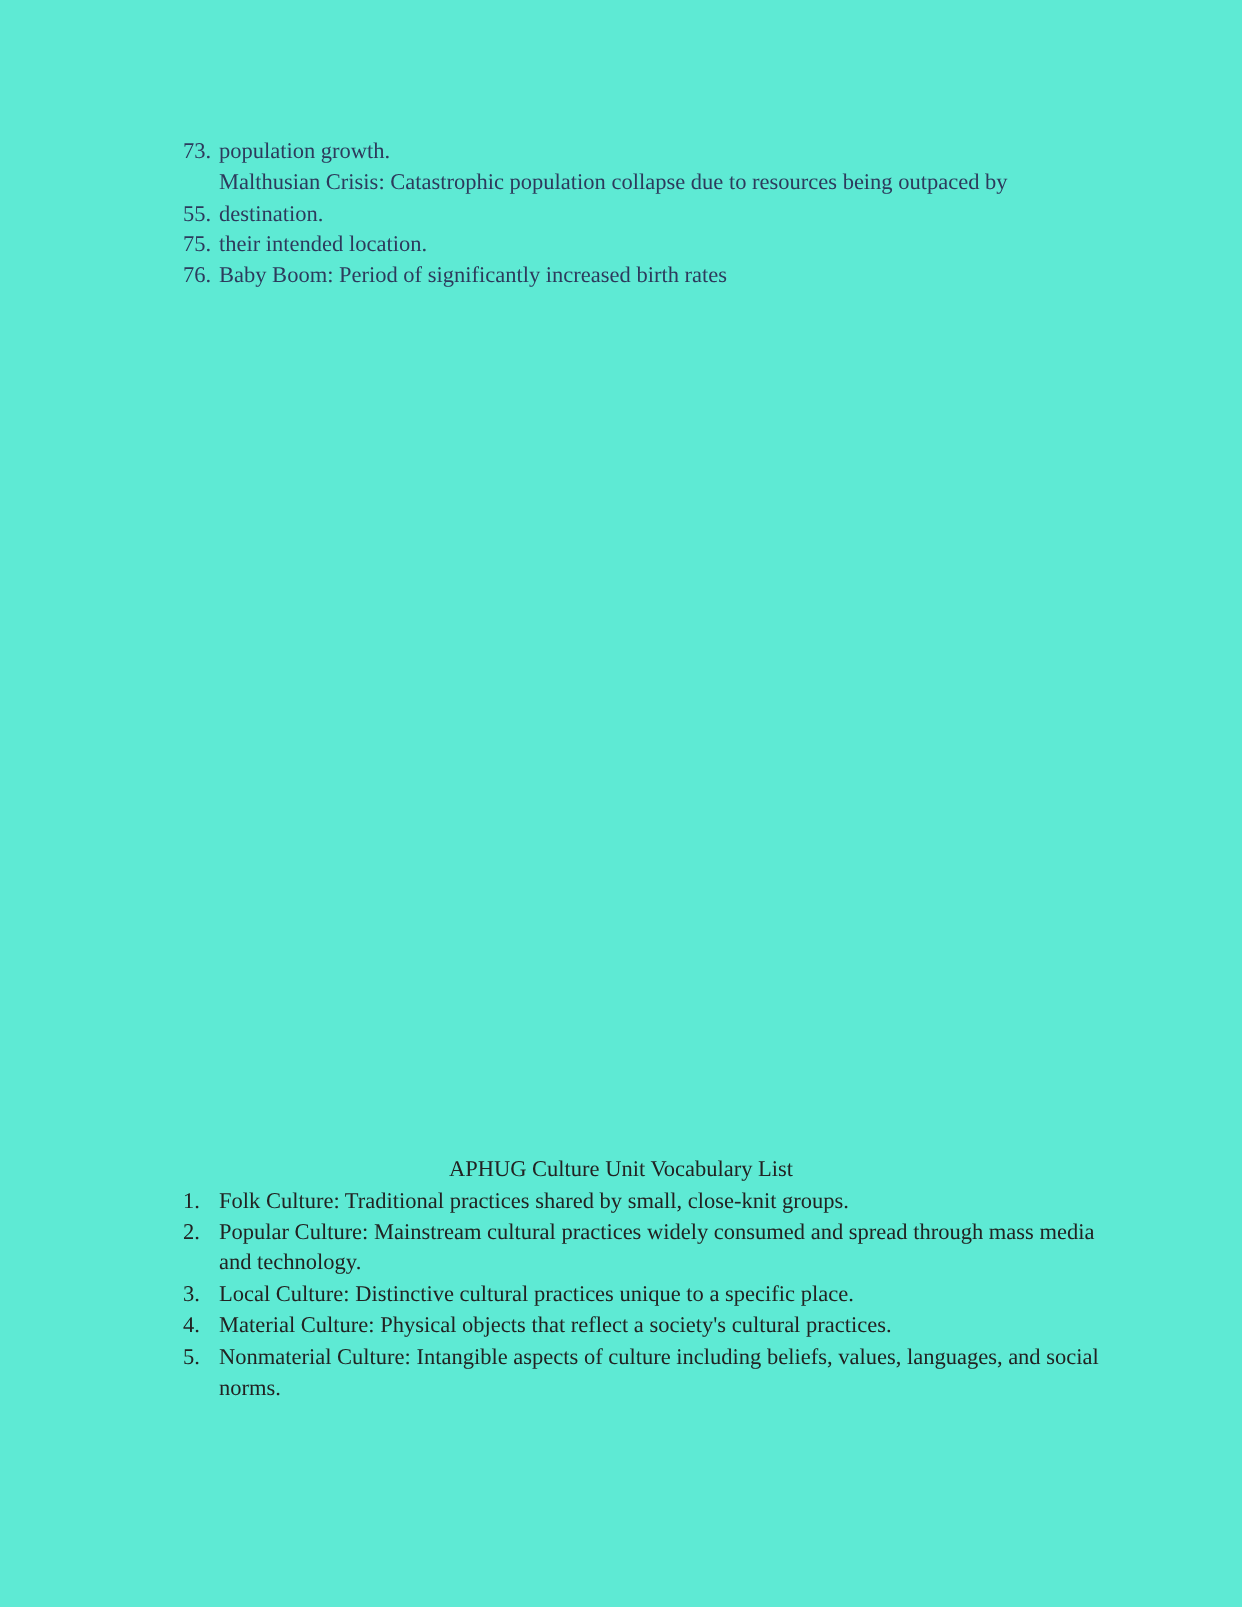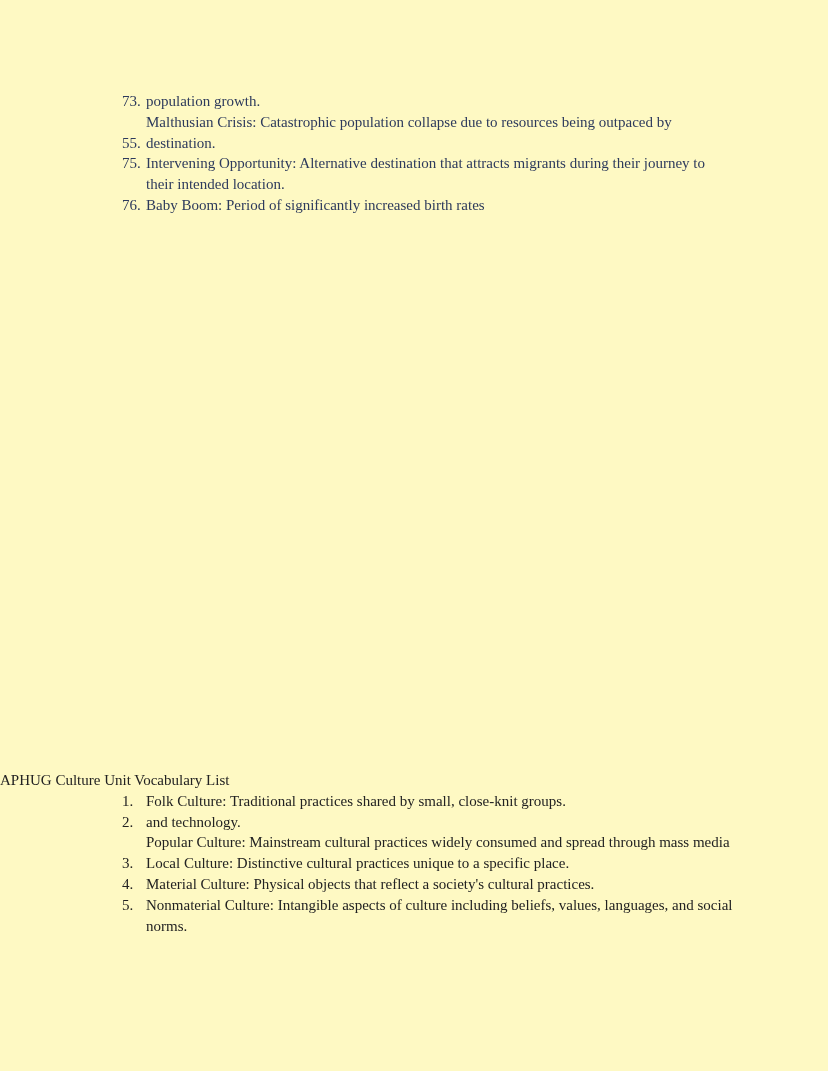--- a/index.html
+++ b/index.html
@@ -26,21 +26,21 @@
     left: 122px;
     width: 660px;
   }
   .bottom-section {
     position: absolute;
     top: 770px;
     left: 0;
     width: 828px;
   }
   .doc-title {
-    text-align: left;
+    text-align: center;
     width: 828px;
   }
   .bottom-list {
     margin-left: 122px;
     width: 660px;
   }
   .row {
     display: flex;
     align-items: flex-start;
   }
@@ -53,40 +53,39 @@
     min-width: 0;
   }
   .line {
     display: block;
     white-space: nowrap;
   }
 </style>
 </head>
 <body>
 
-<div class="page" style="background: #fef9c3;">
+<div class="page" style="background: #5eead4;">
 
   <div class="vocab-list top-list" id="population-list" style="color: rgb(45, 58, 92);">
       <div class="row">
         <span class="num">73.</span>
         <span class="txt">
           <span class="line">population growth.</span>
           <span class="line">Malthusian Crisis: Catastrophic population collapse due to resources being outpaced by</span>
         </span>
       </div>
       <div class="row">
         <span class="num">55.</span>
         <span class="txt">
           <span class="line">destination.</span>
         </span>
       </div>
       <div class="row">
         <span class="num">75.</span>
         <span class="txt">
-          <span class="line">Intervening Opportunity: Alternative destination that attracts migrants during their journey to</span>
           <span class="line">their intended location.</span>
         </span>
       </div>
       <div class="row">
         <span class="num">76.</span>
         <span class="txt">
           <span class="line">Baby Boom: Period of significantly increased birth rates</span>
         </span>
       </div>
     </div>
@@ -96,22 +95,22 @@
     <div class="vocab-list bottom-list" id="culture-list">
         <div class="row">
           <span class="num">1.</span>
           <span class="txt">
             <span class="line">Folk Culture: Traditional practices shared by small, close-knit groups.</span>
           </span>
         </div>
         <div class="row">
           <span class="num">2.</span>
           <span class="txt">
+            <span class="line">Popular Culture: Mainstream cultural practices widely consumed and spread through mass media</span>
             <span class="line">and technology.</span>
-            <span class="line">Popular Culture: Mainstream cultural practices widely consumed and spread through mass media</span>
           </span>
         </div>
         <div class="row">
           <span class="num">3.</span>
           <span class="txt">
             <span class="line">Local Culture: Distinctive cultural practices unique to a specific place.</span>
           </span>
         </div>
         <div class="row">
           <span class="num">4.</span>

